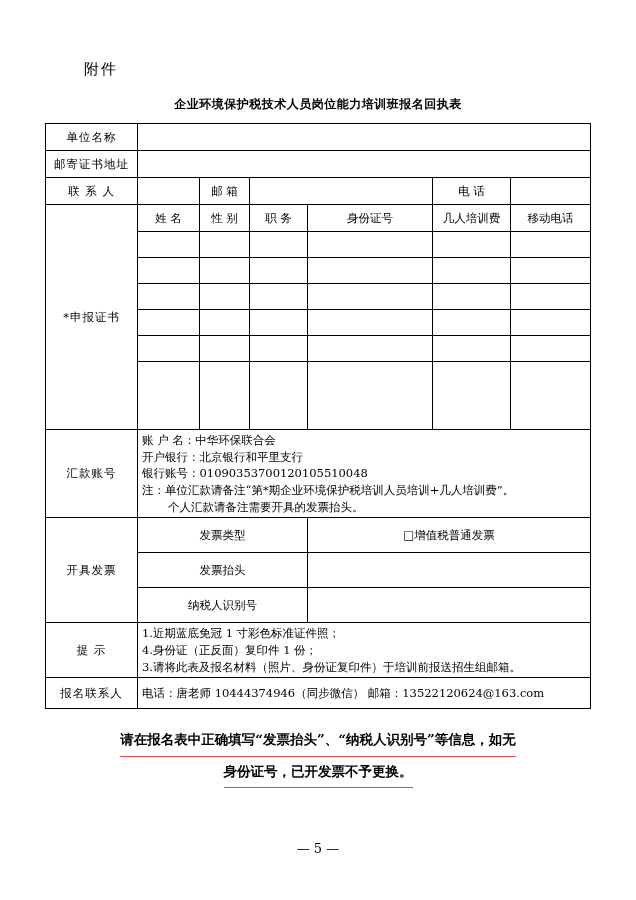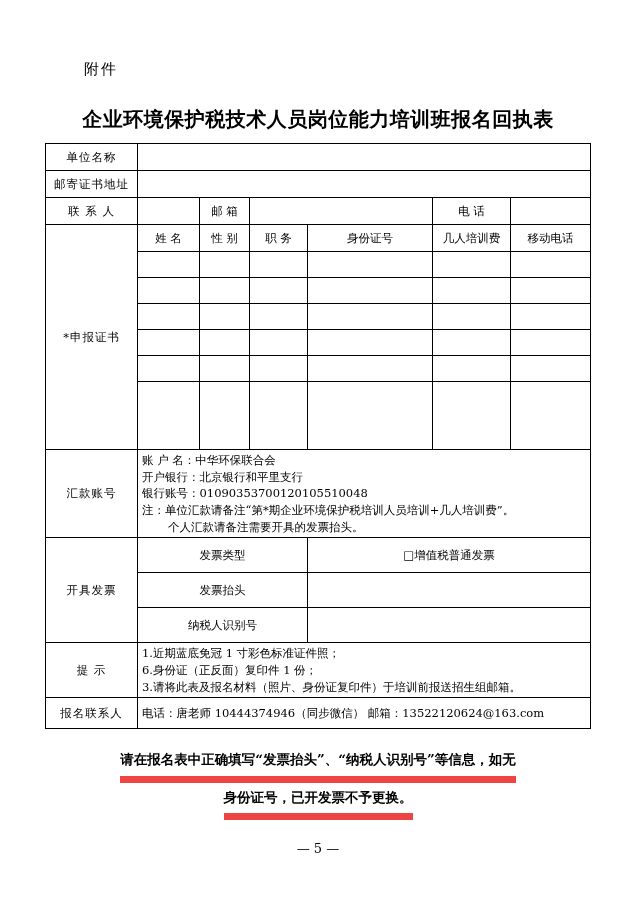--- a/index.html
+++ b/index.html
@@ -23,23 +23,23 @@
     position: relative;
   }
   .attachment-label {
     font-size: 15px;
     margin-left: 48px;
     letter-spacing: 2px;
     font-family: "DejaVu Serif", "Liberation Serif", serif;
   }
   .doc-title {
     text-align: center;
-    font-size: 20px;
+    font-size: 12px;
     font-weight: bold;
-    margin-top: 27px;
+    margin-top: 17px;
     margin-bottom: 10px;
     font-family: "DejaVu Serif", "Liberation Serif", serif;
     letter-spacing: 0.5px;
   }
   table.form {
     border-collapse: collapse;
     width: 545px;
     margin: 0 auto;
     table-layout: fixed;
     font-family: "DejaVu Serif", "Liberation Serif", serif;
@@ -81,21 +81,21 @@
   }
   .footer-note {
     text-align: center;
     margin-top: 16px;
     font-size: 13.5px;
     font-weight: bold;
     font-family: "DejaVu Serif", "Liberation Serif", serif;
     line-height: 2.1;
   }
   .footer-note span {
-    border-bottom: 7px solid #ef4444;
+    border-bottom: 1px solid #ef4444;
     padding-bottom: 2px;
     display: inline-block;
   }
   .page-number {
     position: absolute;
     bottom: 44px;
     left: 0;
     width: 100%;
     text-align: center;
     font-size: 13px;
@@ -219,21 +219,21 @@
       </tr>
       <tr>
         <td colspan="3" class="c-center" style="height:30px">纳税人识别号</td>
         <td colspan="3"></td>
       </tr>
 
       <tr>
         <td class="label-sp">提  示</td>
         <td colspan="6" class="tips-cell">
           <div>1.近期蓝底免冠 1 寸彩色标准证件照；</div>
-          <div>6.身份证（正反面）复印件 1 份；</div>
+          <div>4.身份证（正反面）复印件 1 份；</div>
           <div>3.请将此表及报名材料（照片、身份证复印件）于培训前报送招生组邮箱。</div>
         </td>
       </tr>
 
       <tr>
         <td class="label-sp" style="height:26px">报名联系人</td>
         <td colspan="6" class="contact-cell">电话：唐老师 10444374946（同步微信）        邮箱：13522120624@163.com</td>
       </tr>
     </tbody>
   </table>

